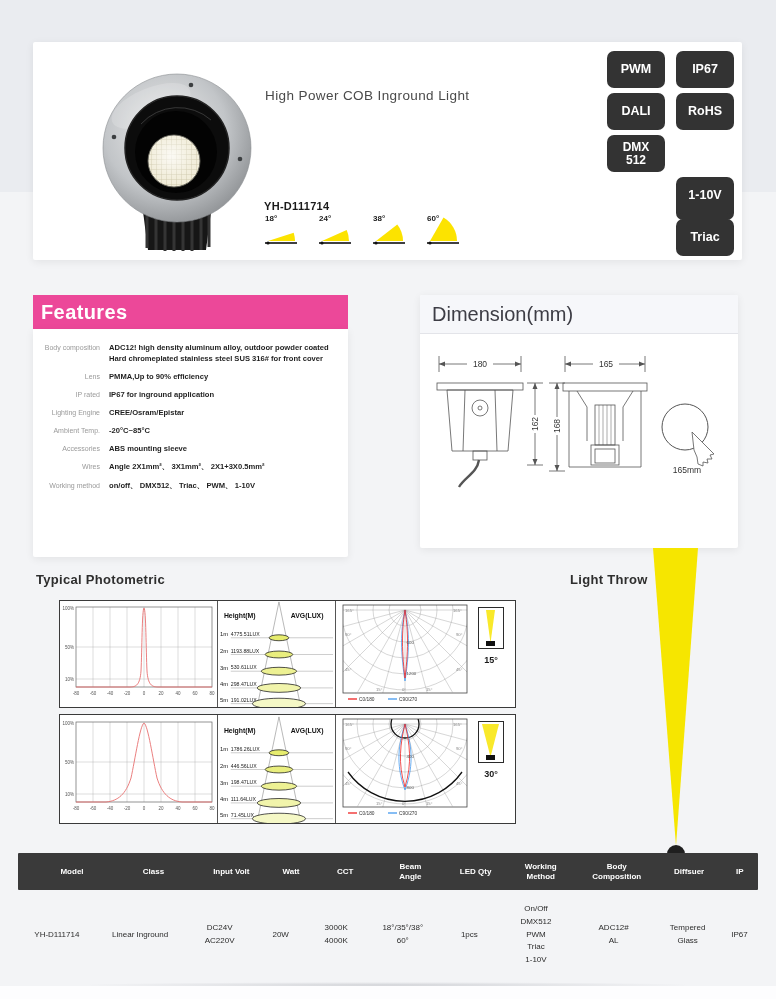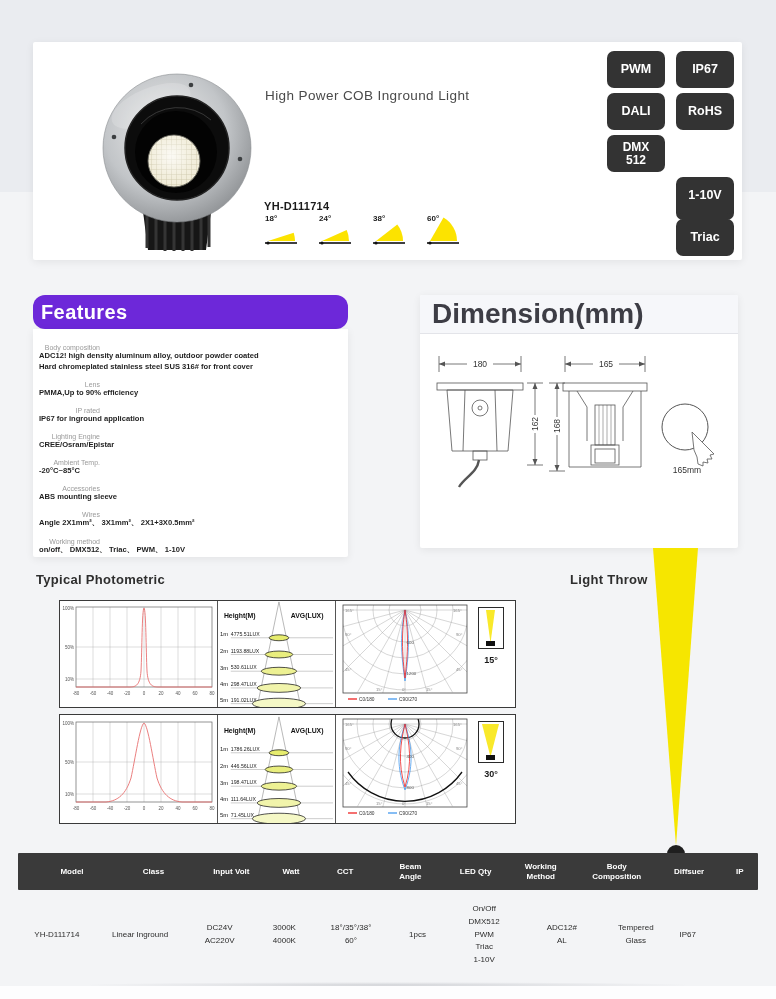--- a/index.html
+++ b/index.html
@@ -16,31 +16,31 @@
   .product-card { left:33px; top:42px; width:709px; height:218px; }
   .product-title { left:232px; top:46px; font-size:13.5px; color:#4a4a4a; letter-spacing:0.4px; }
   .product-model { left:231px; top:158px; font-size:11px; font-weight:bold; color:#1a1a1a; letter-spacing:0.3px; }
   .beam-ico { width:34px; height:34px; }
   .badge { width:58px; height:37px; background:#333333; border-radius:7px; color:#fff;
            display:flex; align-items:center; justify-content:center; text-align:center;
            font-size:12.5px; font-weight:600; line-height:1.05; }
   .badge-ce { font-size:14px; letter-spacing:1px; font-weight:bold;margin-top:48px; }
 
   
-  .feat-head { left:33px; top:295px; width:315px; height:34px; background:#6d28d9; display:flex; align-items:center;border-radius:12px; }
+  .feat-head { left:33px; top:295px; width:315px; height:34px; background:#ec4899; display:flex; align-items:center; }
   .feat-head span { color:#fff; font-size:20px; font-weight:bold; padding-left:8px; letter-spacing:0.4px; }
   .feat-body { left:33px; top:329px; width:315px; height:228px; padding:14px 10px 8px 6px; }
-  .feat-row { display:flex; margin-bottom:7.5px;flex-direction:column; }
+  .feat-row { display:flex; margin-bottom:7.5px; }
   .feat-label { width:70px; text-align:right; padding-right:9px; font-size:7px; color:#9a9a9a; padding-top:1px; flex:none; }
   .feat-value { flex:1; font-size:7.6px; font-weight:bold; color:#1f1f1f; line-height:1.4; }
 
   
   .dim-card { left:420px; top:295px; width:318px; height:253px; }
   .dim-head { height:39px; background:#f6f7fa; border-bottom:1px solid #e3e4e9; display:flex; align-items:center; border-radius:2px 2px 0 0; }
-  .dim-head span { font-size:28px; font-weight:bold; color:#3d3d45; padding-left:12px; }
+  .dim-head span { font-size:20px; font-weight:normal; color:#3d3d45; padding-left:12px; }
 
   
   .section-title { font-size:13px; font-weight:600; color:#2e2e2e; letter-spacing:0.3px; }
 
   
   .ph-box { background:#fff; border:1px solid #3a3a3a; display:flex;margin-left:26px; }
   .ph-left { width:157px; height:100%; flex:none; }
   .ph-mid { width:119px; height:100%; flex:none; border-left:1px solid #555; border-right:1px solid #555; }
   .ph-right { flex:1; position:relative; }
   .beam-box { position:absolute; right:11px; top:6px; width:26px; height:42px; border:1.5px solid #2b2b2b; background:#fff; }
@@ -530,20 +530,21 @@
     <div class="c8 pre">Body
 Composition</div>
     <div class="c9 pre">Diffsuer</div>
     <div class="c10 pre">IP</div>
   </div>
   <div class="abs spec-row">
     <div class="c0 pre">YH-D111714</div>
     <div class="c1 pre">Linear Inground</div>
     <div class="c2 pre">DC24V
 AC220V</div>
+    <div class="c3 pre">20W</div>
     <div class="c4 pre">3000K
 4000K</div>
     <div class="c5 pre">18°/35°/38°
 60°</div>
     <div class="c6 pre">1pcs</div>
     <div class="c7 pre">On/Off
 DMX512
 PWM
 Triac
 1-10V</div>

